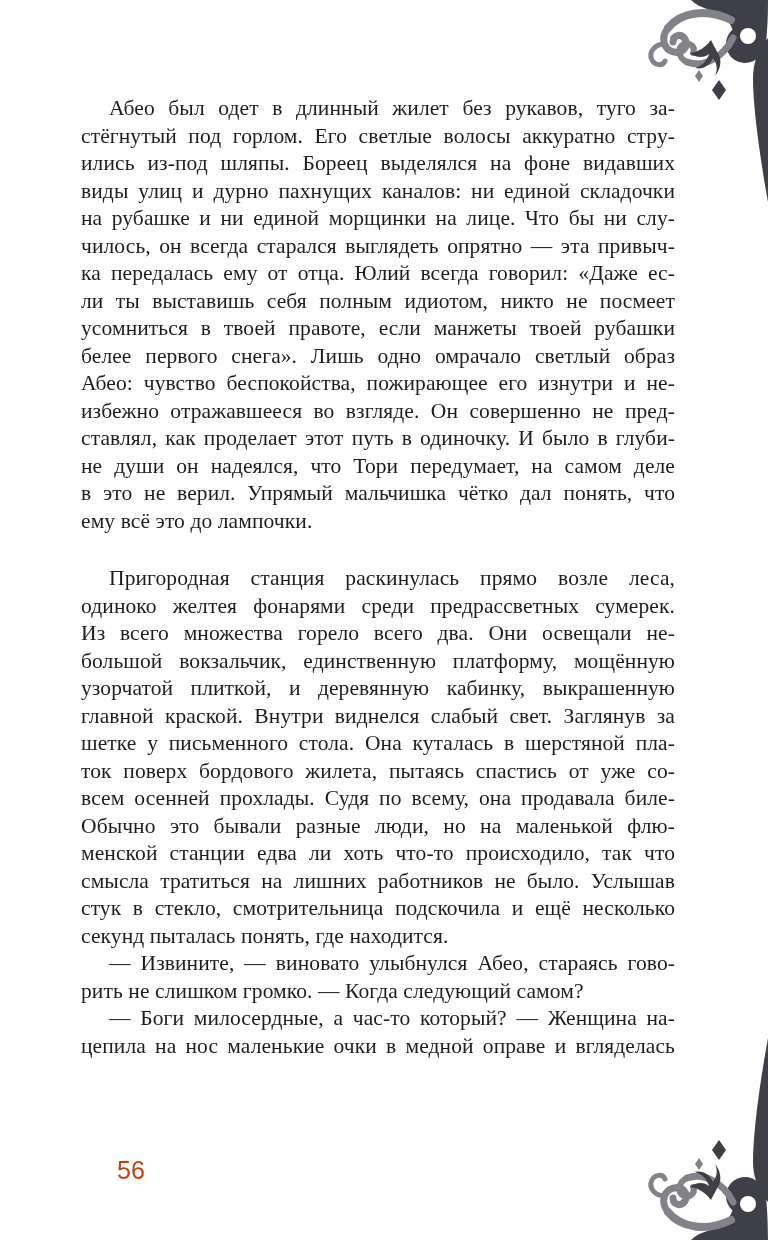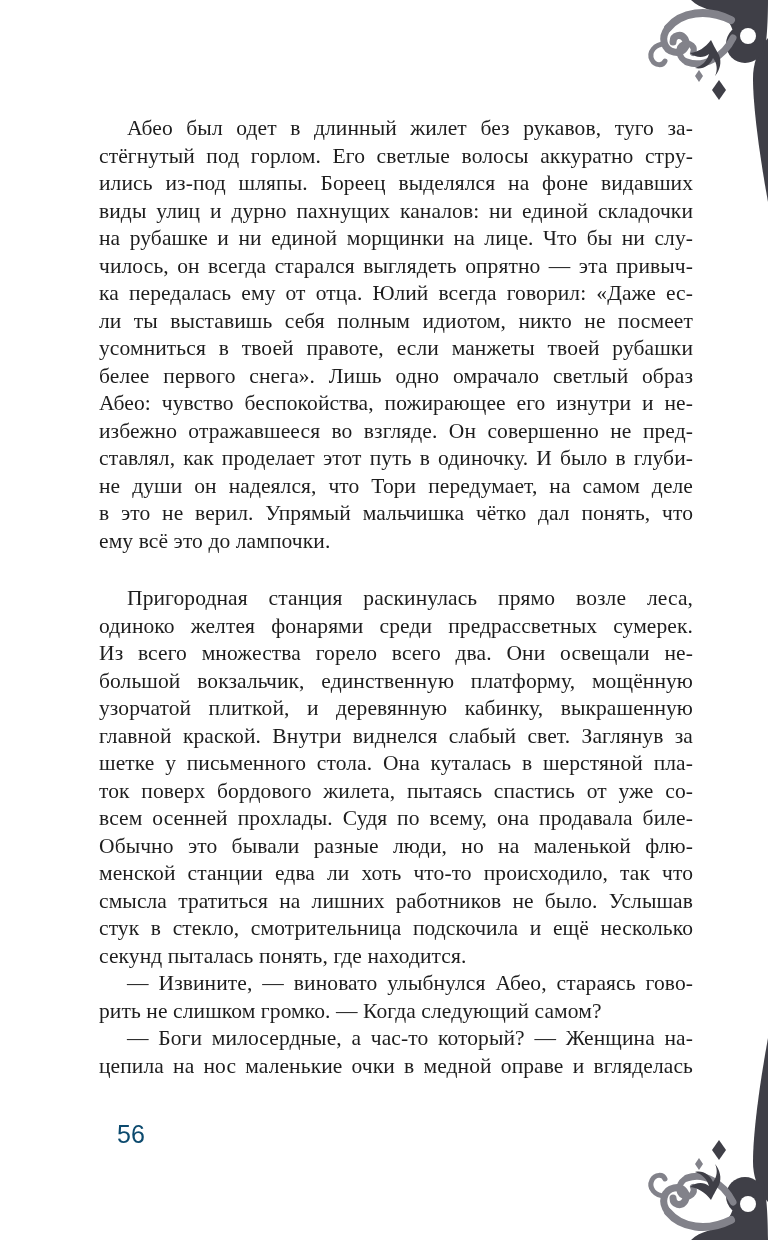--- a/index.html
+++ b/index.html
@@ -6,42 +6,41 @@
   body {
     width: 768px; height: 1240px;
     background: #ffffff;
     position: relative;
     overflow: hidden;
     font-family: "Liberation Serif", serif;
     color: #1d1d1d;
   }
   .text-block {
     position: absolute;
-    left: 99px; top: 95px;
+    left: 81px; top: 95px;
     width: 594px;
-    margin-top: 20px;
   }
   .para { margin: 0; }
   .para.space-before { margin-top: 30px; }
   .line {
     font-size: 21.5px;
     line-height: 27.5px;
     height: 27.5px;
     text-align: justify;
     text-align-last: justify;
     letter-spacing: 0.1px;
   }
   .line.first { text-indent: 28px; }
   .line.lastline { text-align-last: left; }
   .page-number {
     position: absolute;
-    left: 117px; top: 1120px;
+    left: 117px; top: 1156px;
     font-family: "Liberation Sans", sans-serif;
     font-size: 25px;
-    color: #0c4a6e;
+    color: #c2410c;
   }
   .ornament {
     position: absolute;
     right: 0;
     width: 125px; height: 205px;
     pointer-events: none;
   }
   .ornament.top { top: 0; }
   .ornament.bottom { bottom: 0; transform: scaleY(-1); }
 </style>

